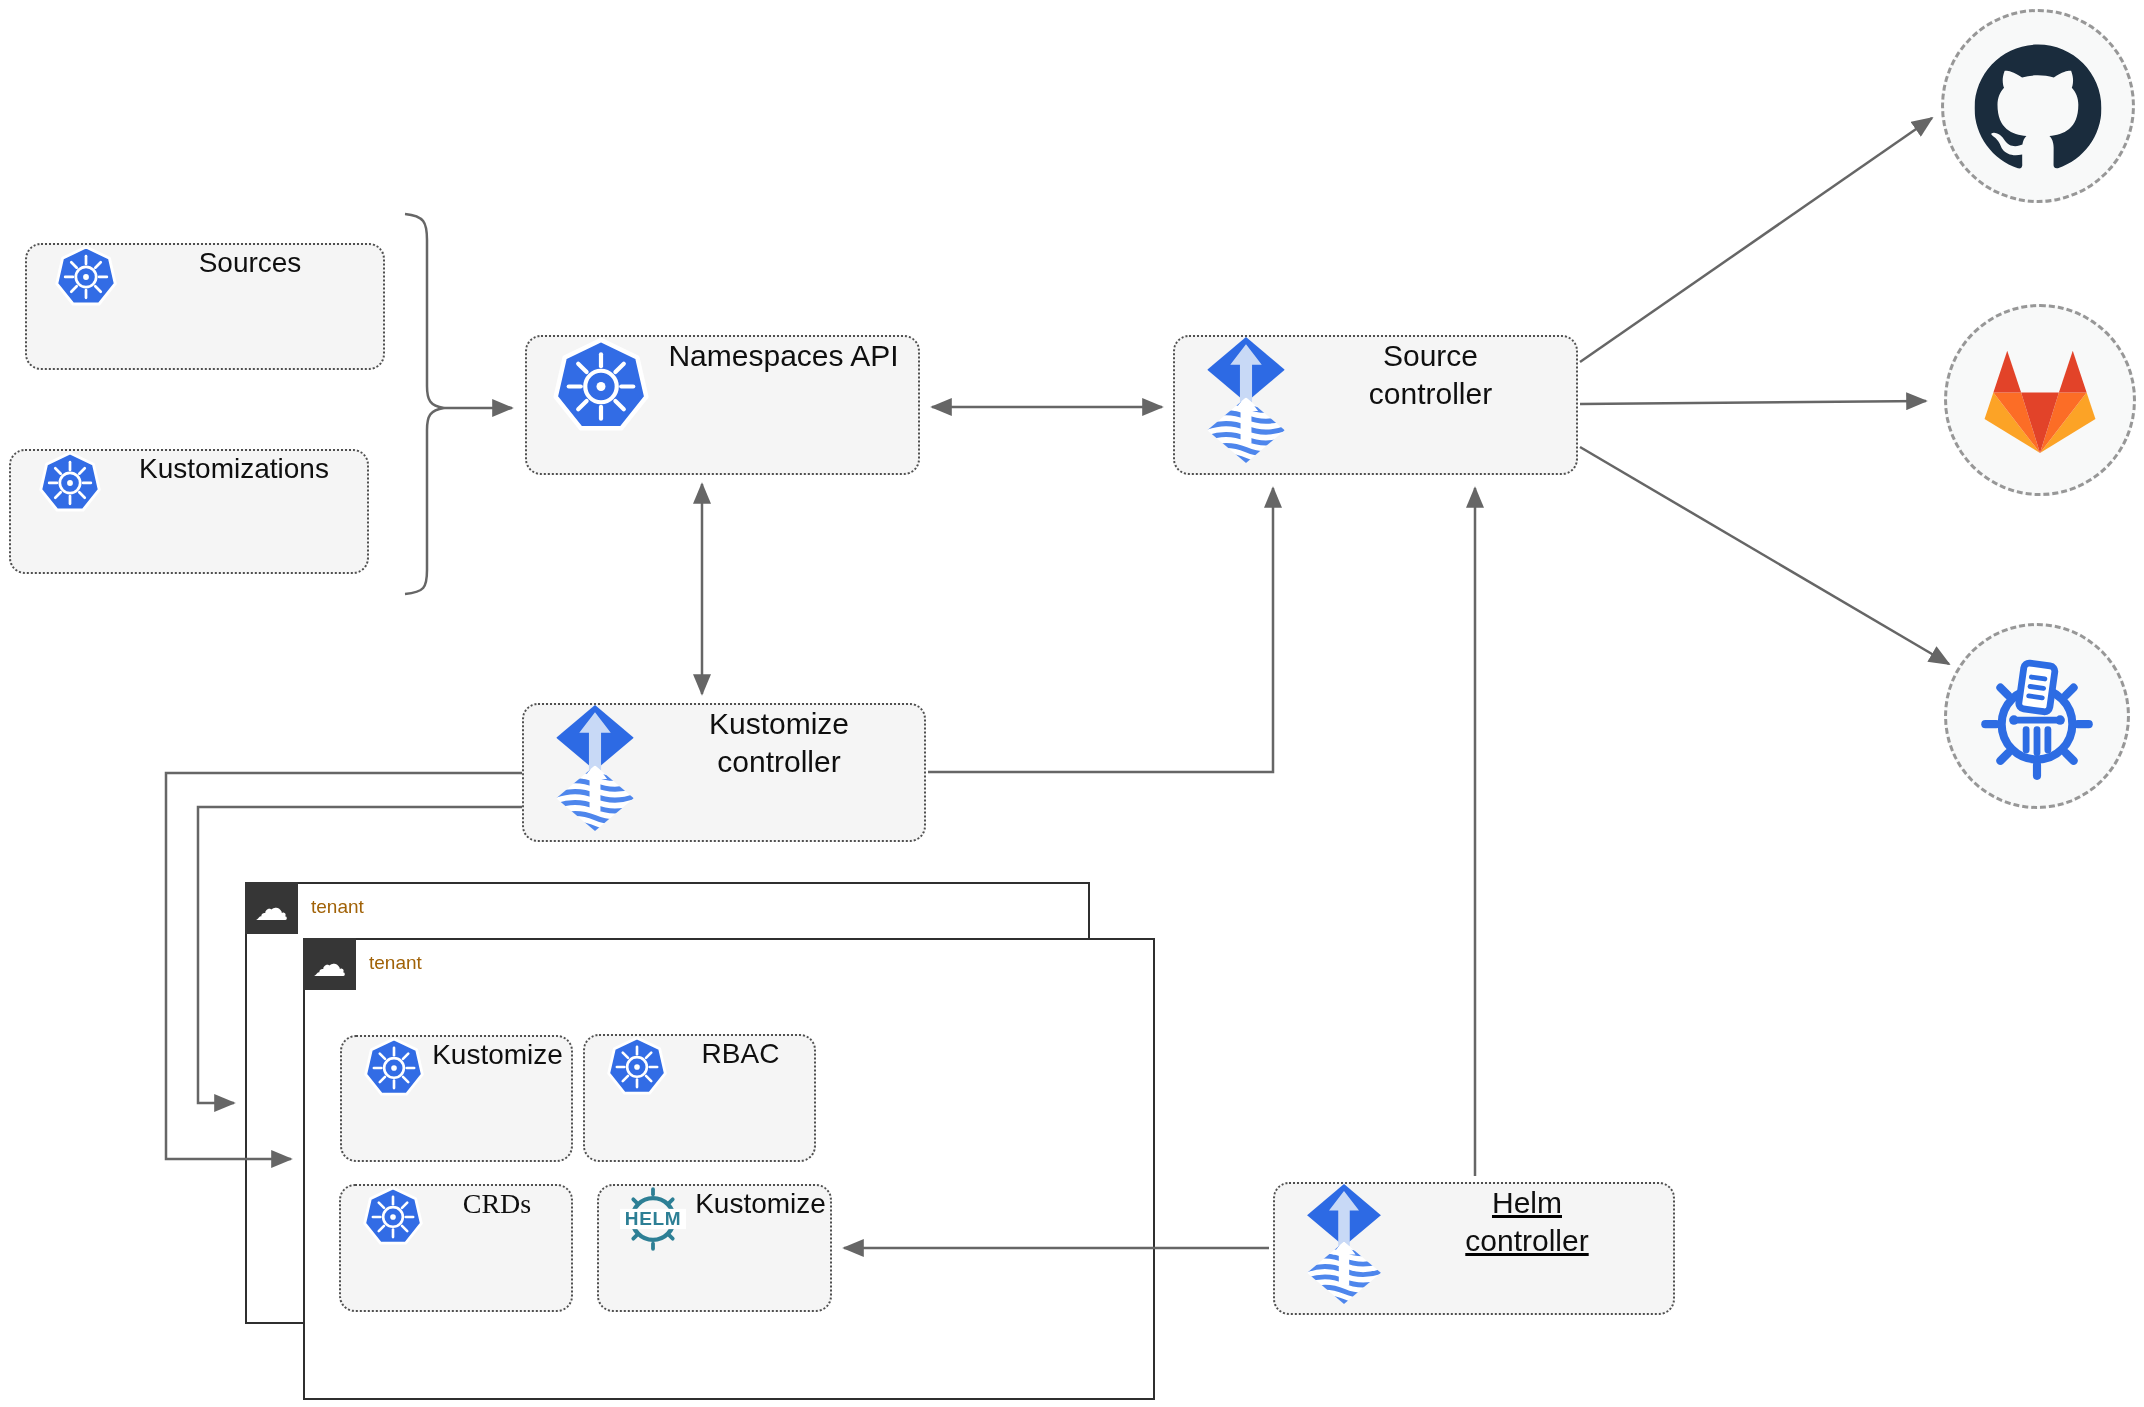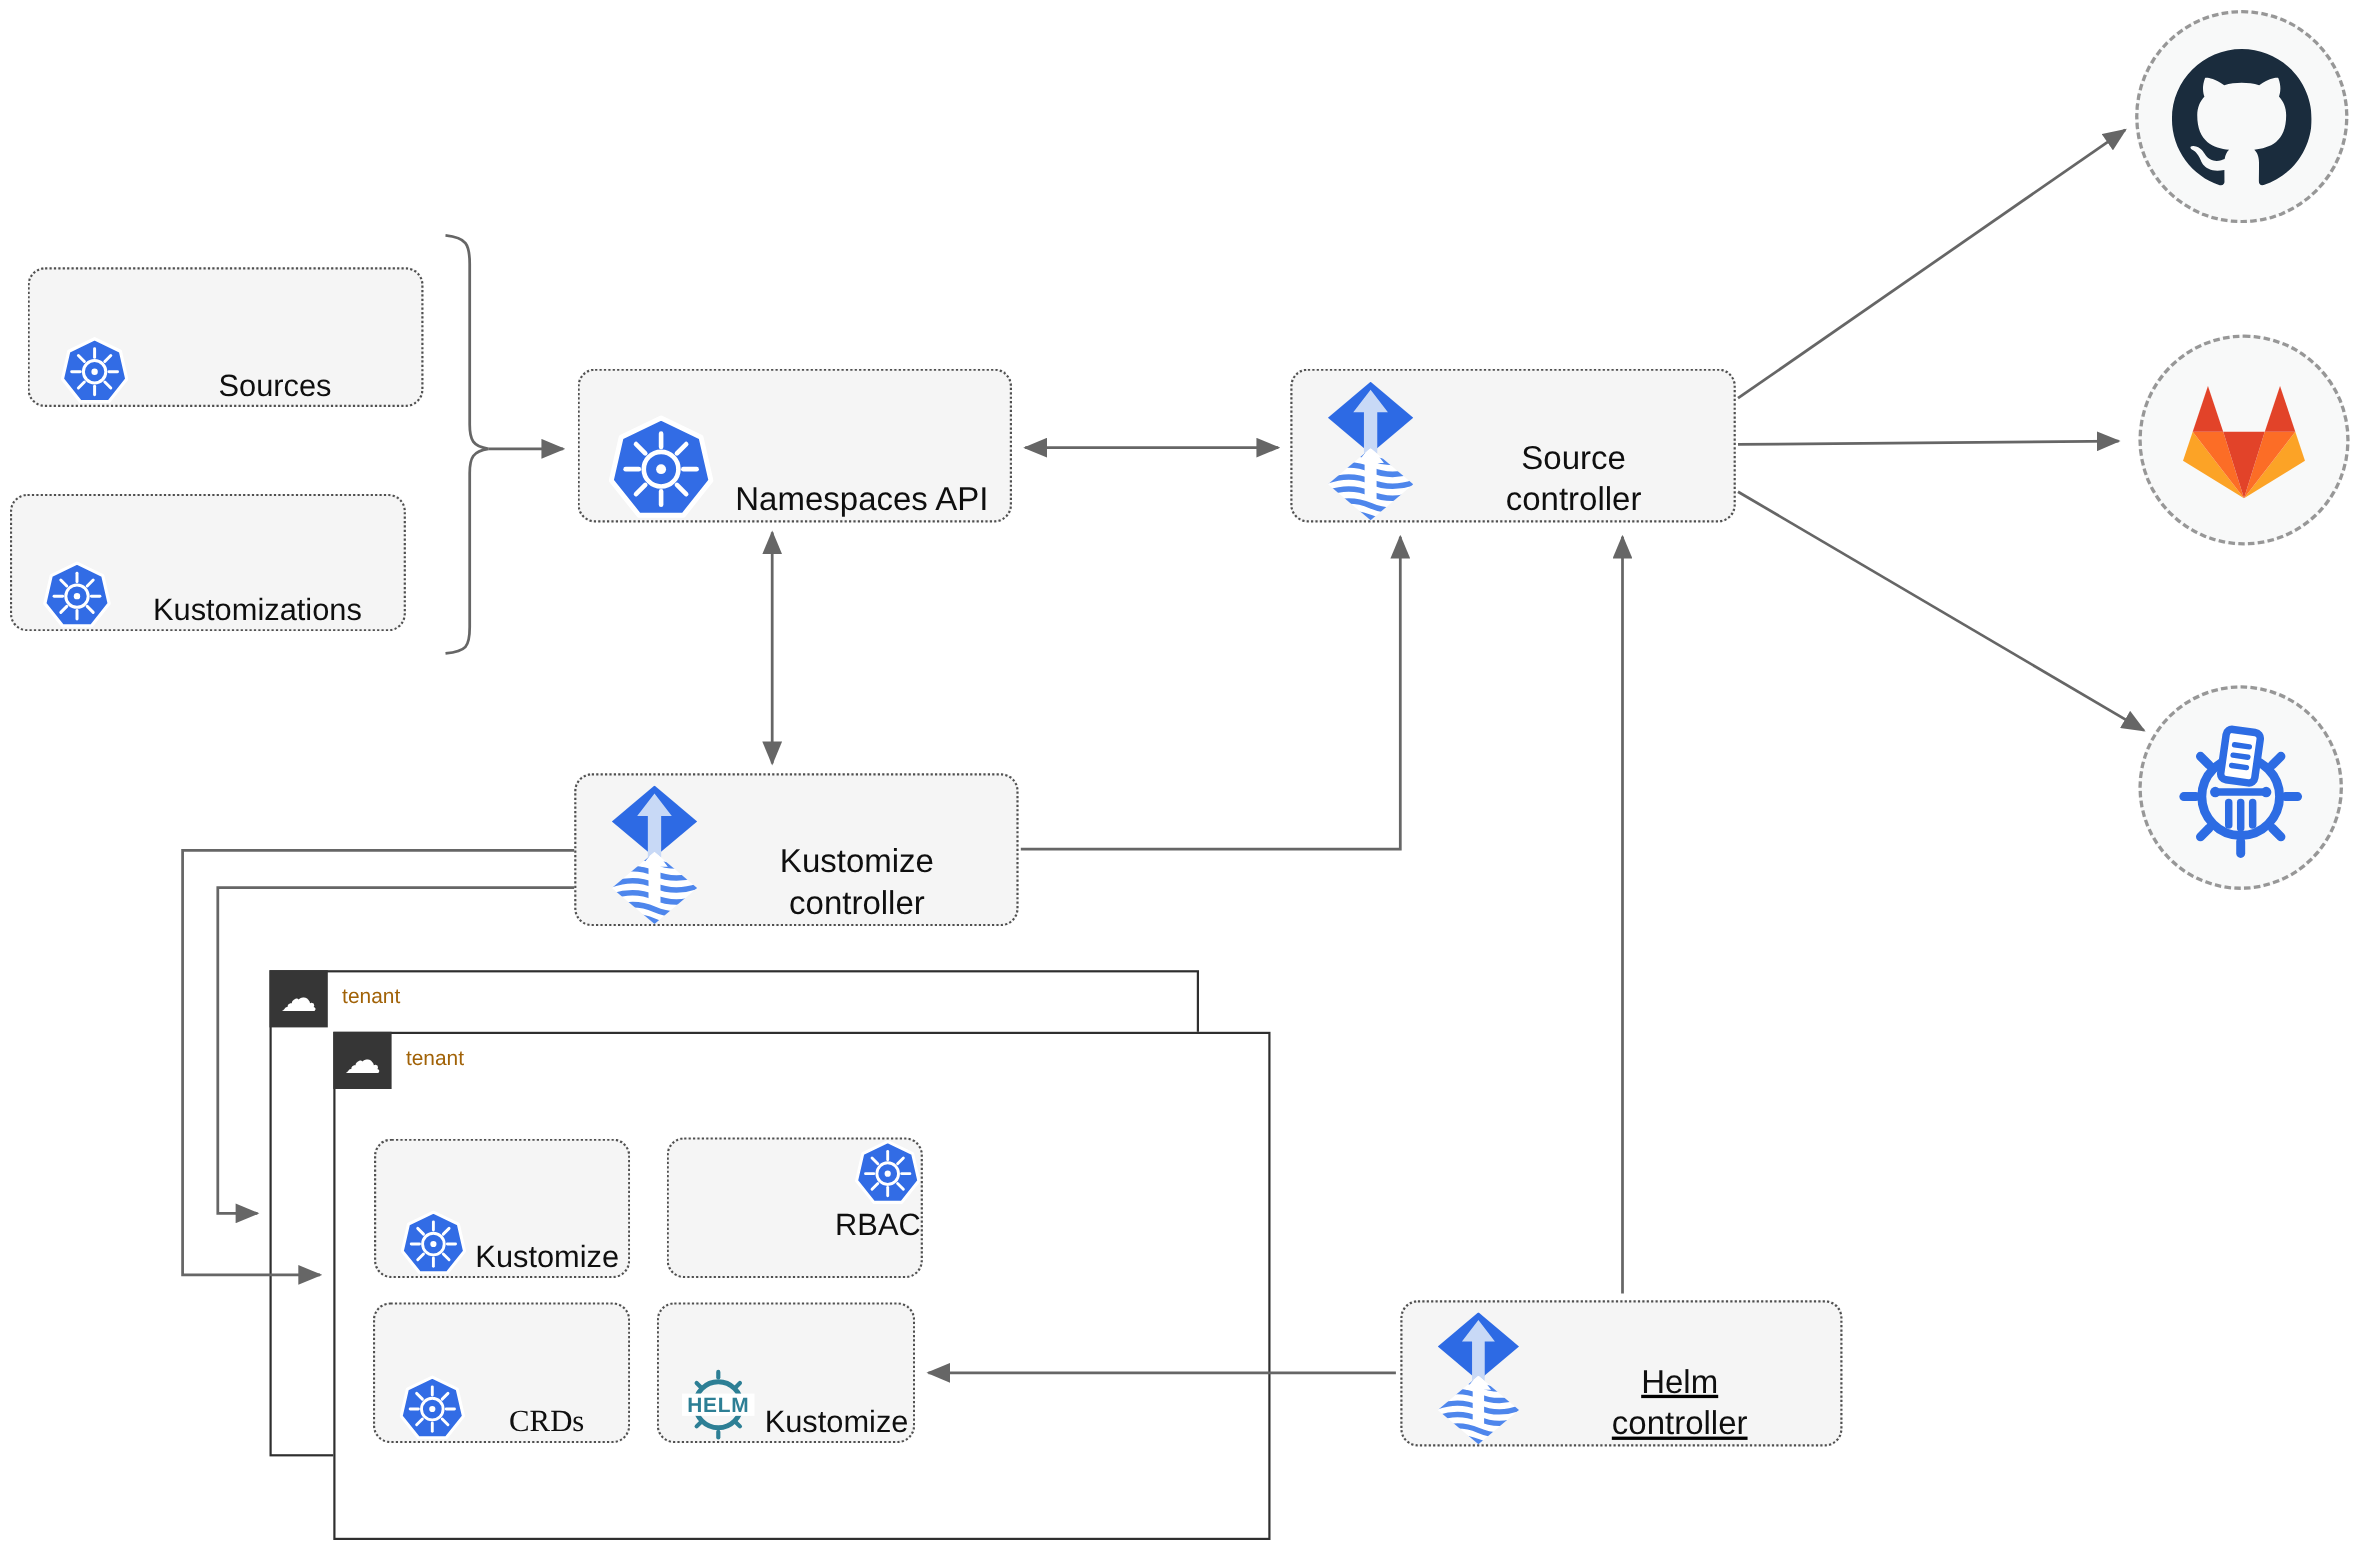--- a/index.html
+++ b/index.html
@@ -1,20 +1,20 @@
 <!DOCTYPE html>
 <html><head>
 <meta charset="utf-8">
 <style>
   html,body{margin:0;padding:0;background:#ffffff;}
   .canvas{position:relative;width:2144px;height:1407px;background:#ffffff;
           font-family:"Liberation Sans",sans-serif;overflow:hidden;}
   
   .box{position:absolute;background:#f5f5f5;border:2px dotted #4f4f4f;border-radius:16px;
-       display:flex;align-items:flex-end;box-sizing:border-box;}
+       display:flex;align-items:flex-start;box-sizing:border-box;}
   .box .lbl{flex:1;text-align:center;font-size:30px;color:#0f0f0f;line-height:1.25;}
   .box.small .lbl{font-size:28px;}
   .ctrl .lbl{max-width:200px;margin:0 auto;}
   .icon{flex:0 0 auto;}
   
   .tenant{position:absolute;background:#ffffff;border:2px solid #2f2f2f;box-sizing:border-box;}
   .badge{position:absolute;left:-2px;top:-2px;width:53px;height:52px;background:#363636;
          display:flex;align-items:center;justify-content:center;}
   .badge .cloud{color:#ffffff;font-family:"DejaVu Sans",sans-serif;font-size:34px;line-height:1;}
   .tenant-label{position:absolute;left:64px;top:12px;font-size:19px;color:#a16207;}
@@ -185,21 +185,21 @@
     <div class="lbl">Helm controller</div>
   </div>
 
   <div class="box small" style="left:340px;top:1035px;width:233px;height:127px;">
     <svg class="icon" viewBox="0 0 64 64" style="width:60px;height:60px;margin-left:22px;">
         <use href="#sym-k8s"></use>
       </svg>
     <div class="lbl">Kustomize</div>
   </div>
 
-  <div class="box small" style="left:606px;top:1034px;width:233px;height:128px;flex-direction:column;">
+  <div class="box small" style="left:583px;top:1034px;width:233px;height:128px;">
     <svg class="icon" viewBox="0 0 64 64" style="width:60px;height:60px;margin-left:22px;">
         <use href="#sym-k8s"></use>
       </svg>
     <div class="lbl">RBAC</div>
   </div>
 
   <div class="box small" style="left:339px;top:1184px;width:234px;height:128px;font-family:Liberation Serif, serif;">
     <svg class="icon" viewBox="0 0 64 64" style="width:60px;height:60px;margin-left:22px;">
         <use href="#sym-k8s"></use>
       </svg>

